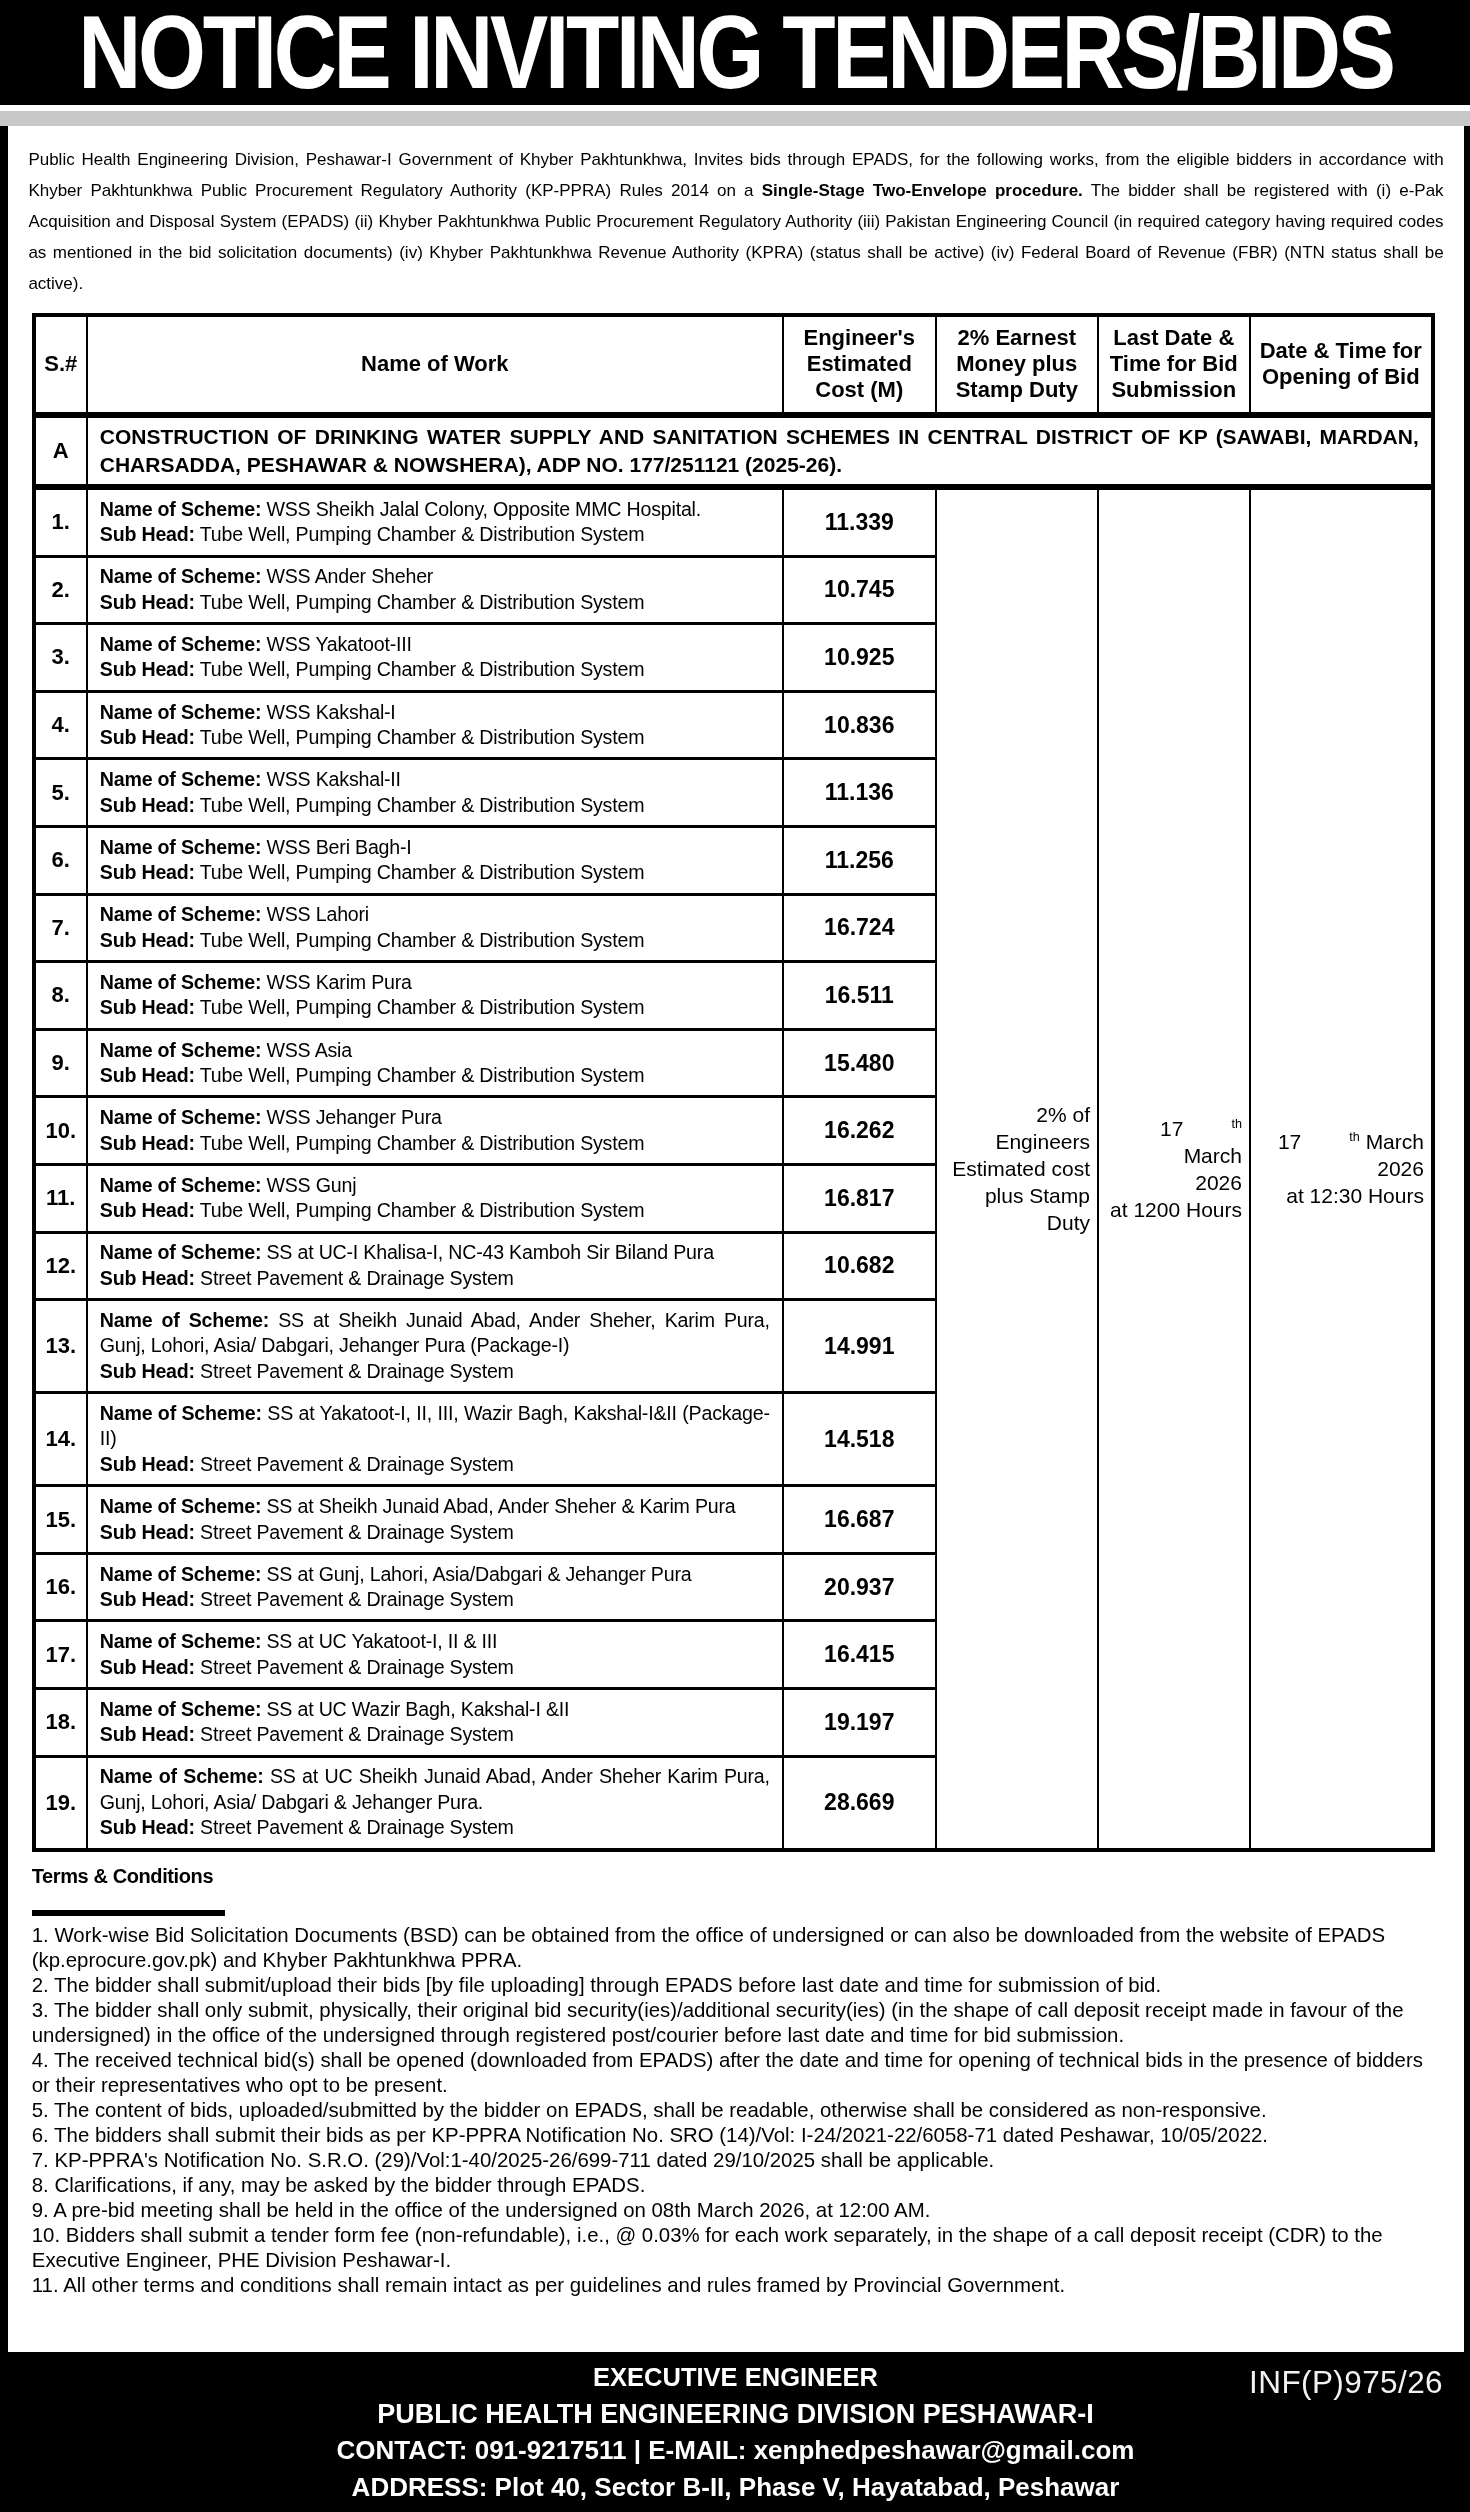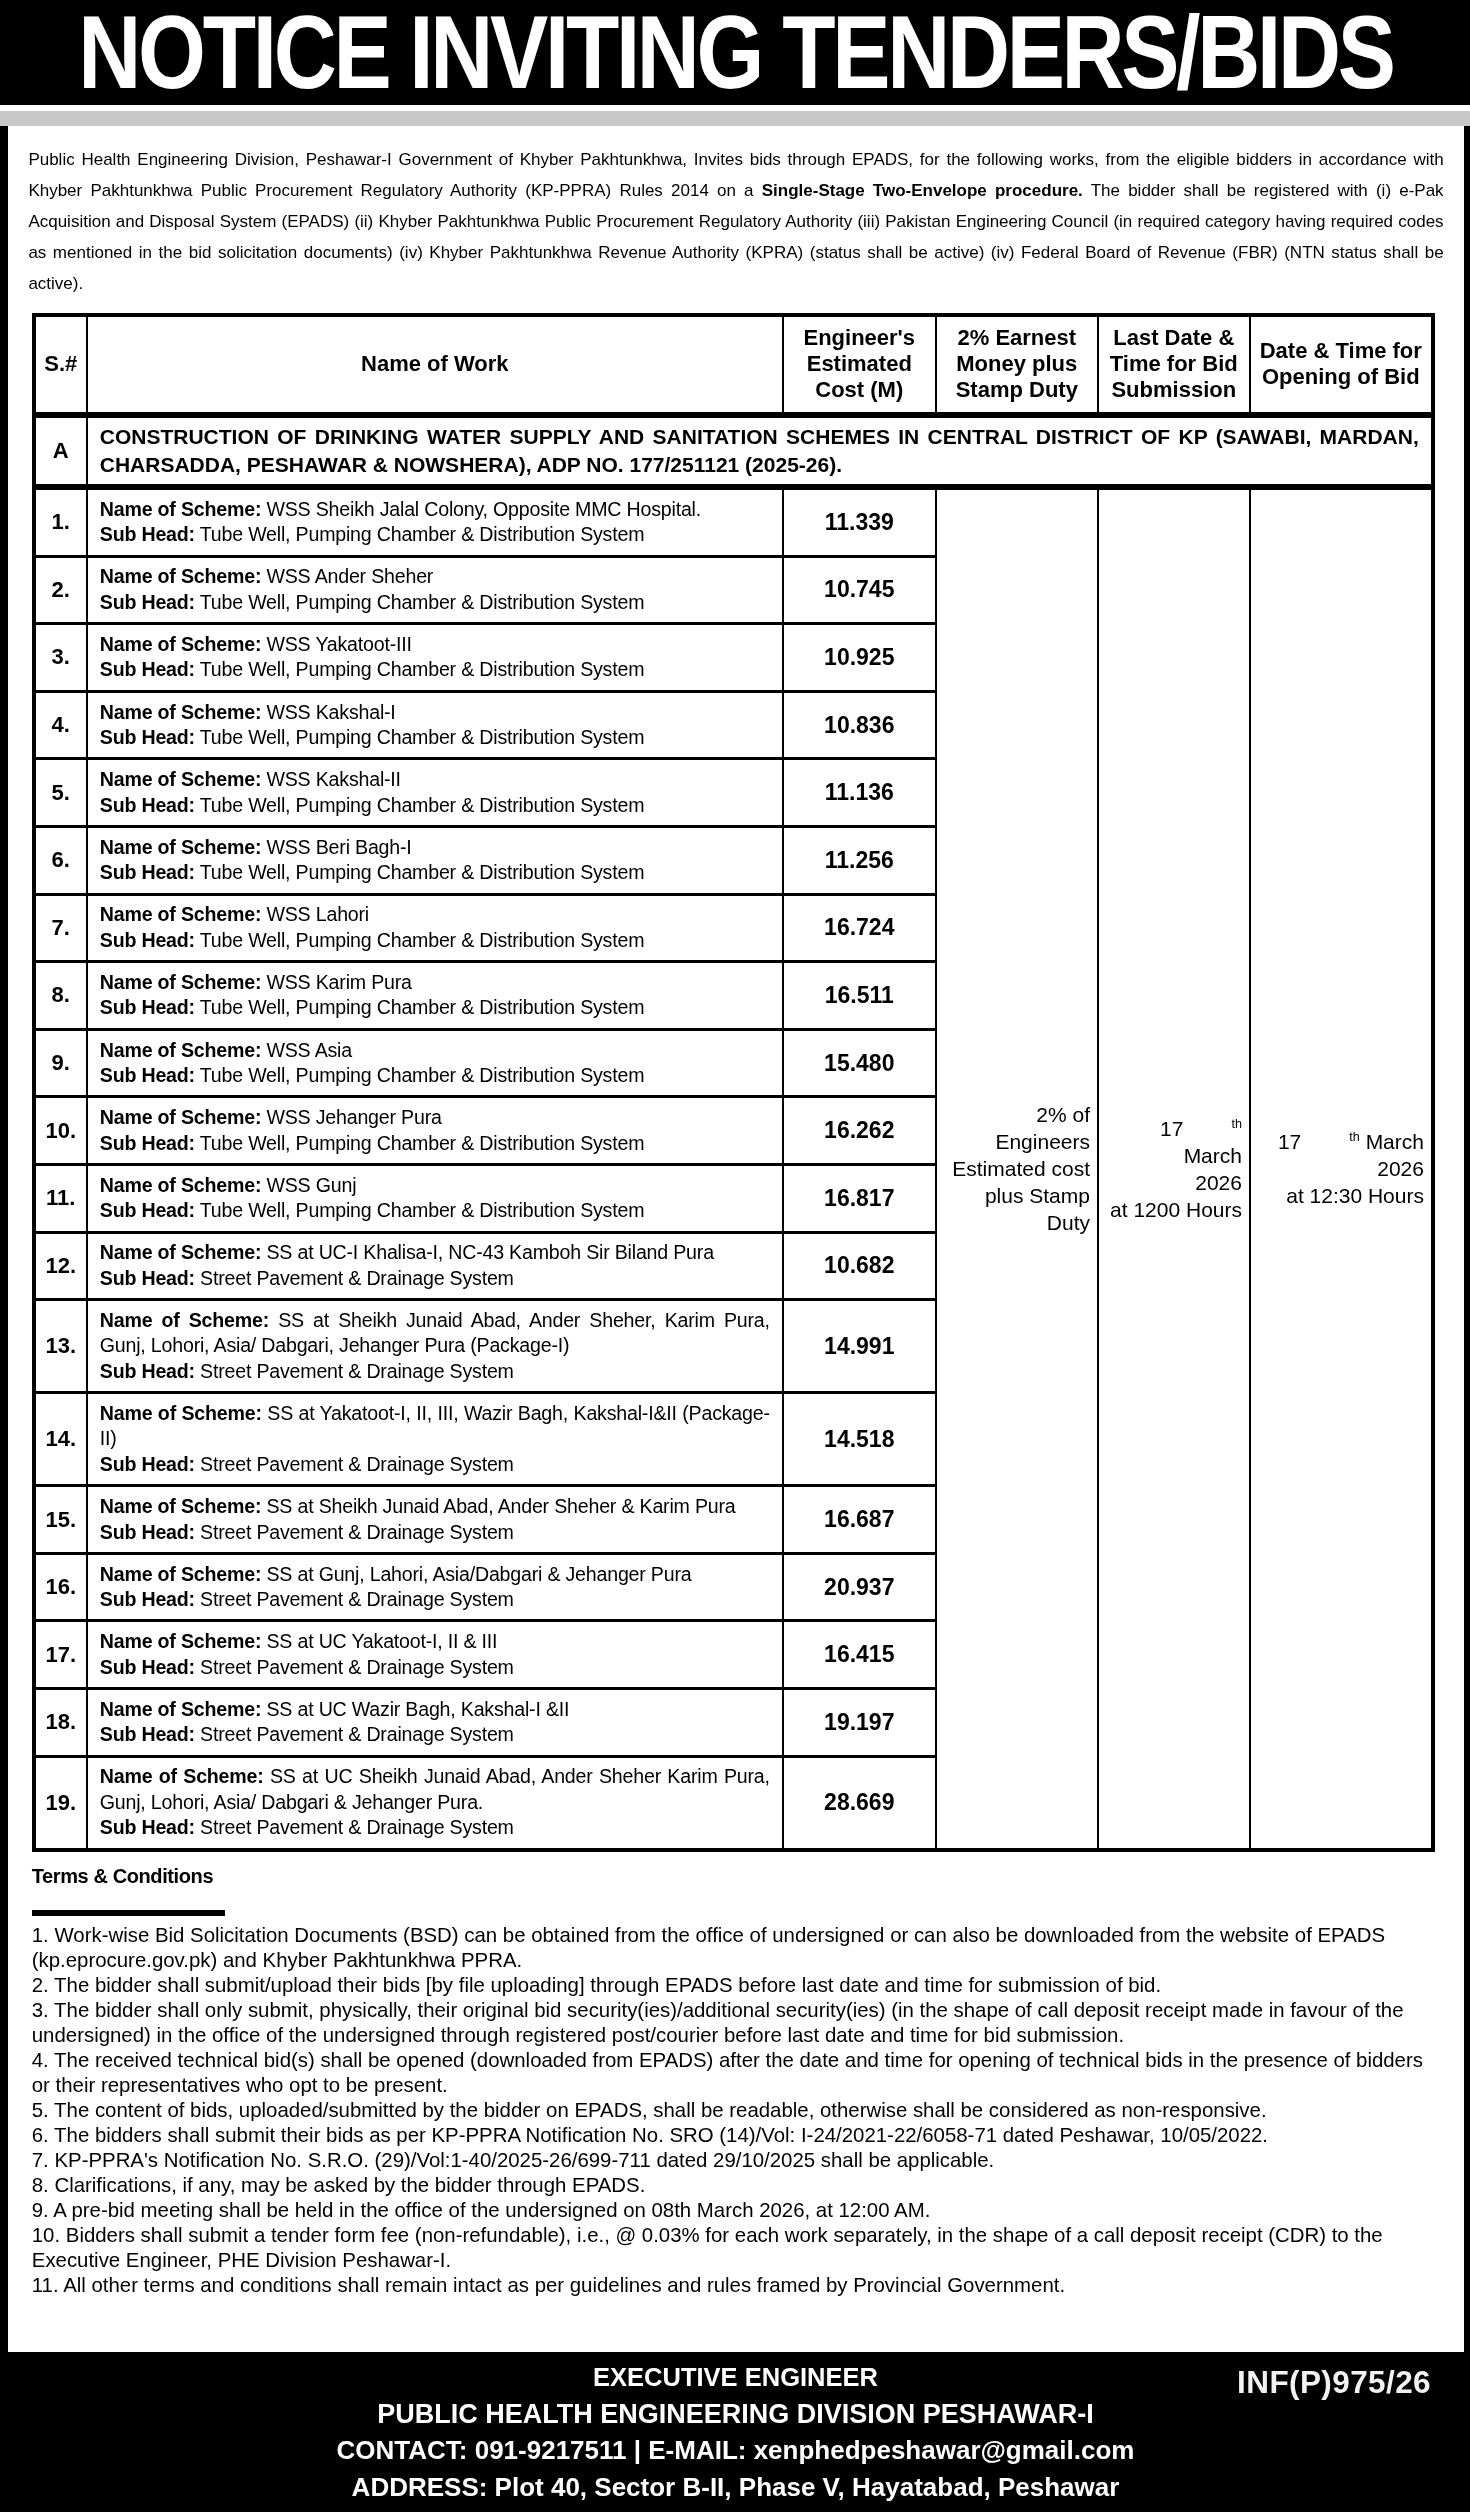--- a/index.html
+++ b/index.html
@@ -91,22 +91,22 @@
     color: #fff; position: relative;
     display: flex; flex-direction: column; justify-content: center;
     align-items: center; text-align: center; gap: 2.6px;
   }
   .footer .fl { font-weight: bold; line-height: 34px; white-space: nowrap; }
   .footer .l1 { font-size: 25.5px; }
   .footer .l2 { font-size: 27px; }
   .footer .l3 { font-size: 26px; }
   .footer .l4 { font-size: 26px; }
   .footer .ref {
-    position: absolute; top: 12px; right: 40px;
-    font-weight: bold; font-size: 31.5px; color: #f2f2f2;
+    position: absolute; top: 12px; right: 28px;
+    font-weight: normal; font-size: 31.5px; color: #f2f2f2;
     letter-spacing: 0.4px;
   }
 </style>
 </head>
 <body>
 
 <div class="banner">
   <div class="title">NOTICE INVITING TENDERS/BIDS</div>
 </div>
 <div class="white-gap"></div>

